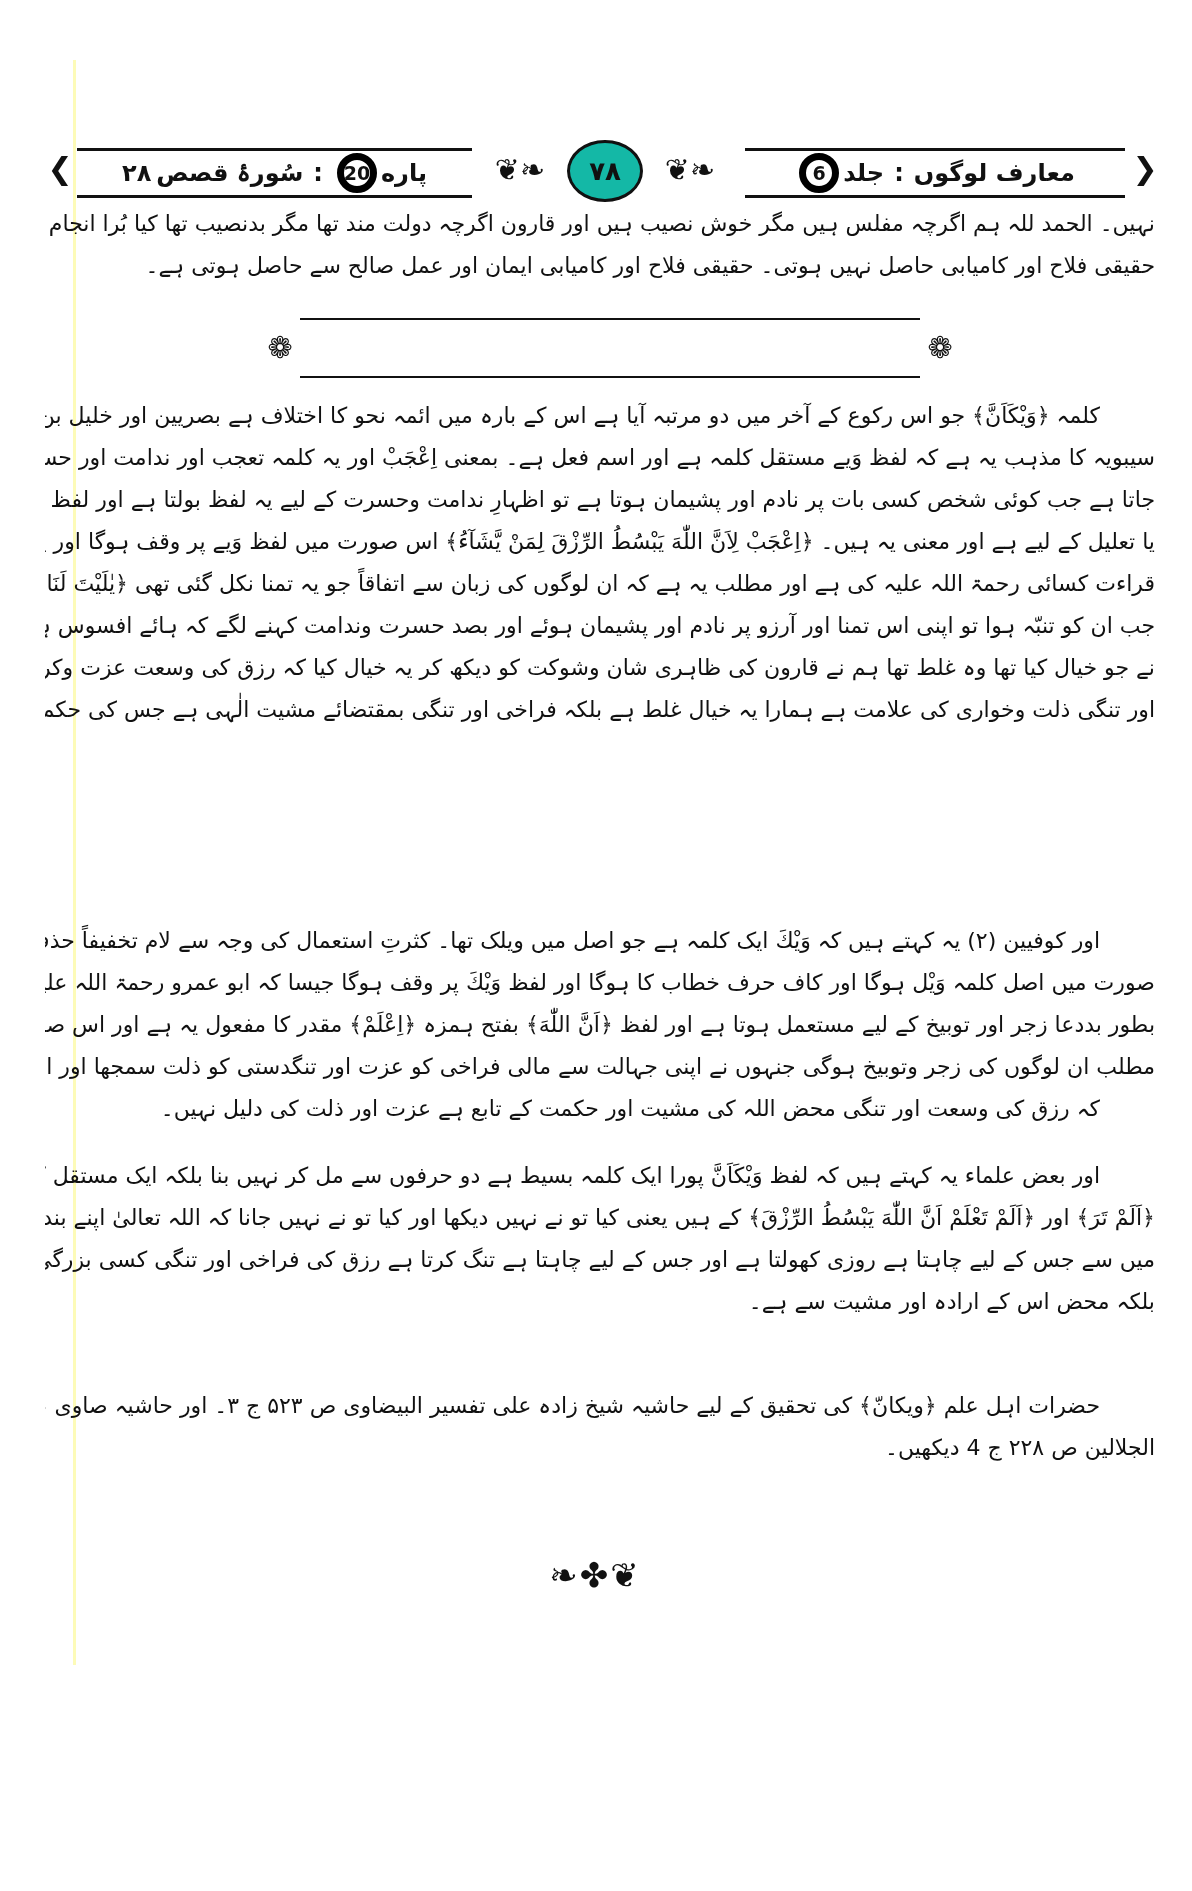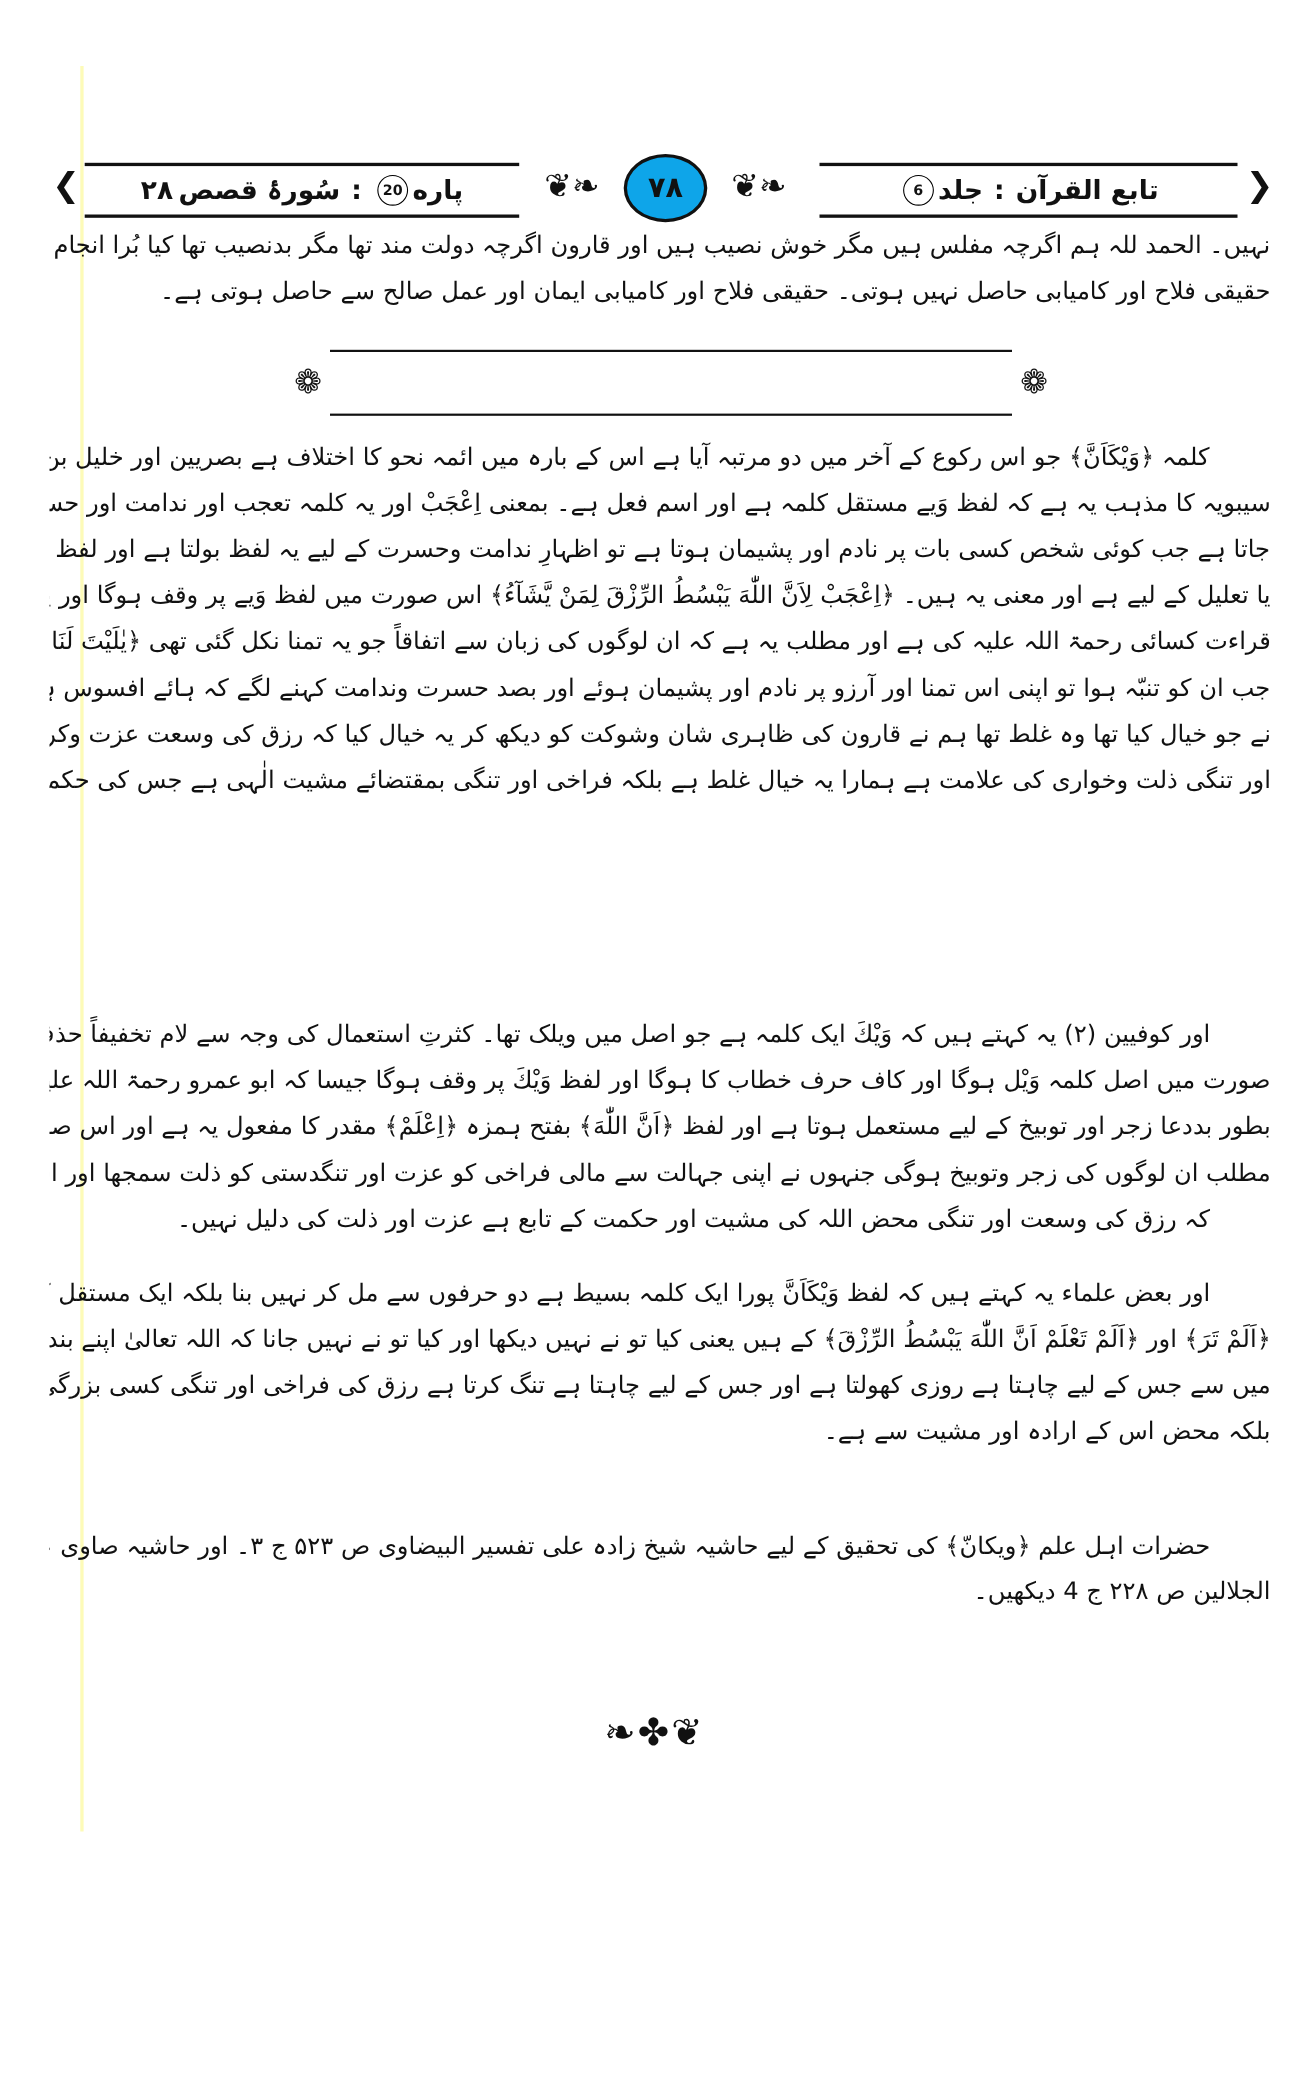--- a/index.html
+++ b/index.html
@@ -6,25 +6,25 @@
   body { width:1192px; height:1891px; position:relative; overflow:hidden;
          font-family:"DejaVu Sans", sans-serif; color:#111; }
   .yellow-line { position:absolute; left:73px; top:60px; width:3px; height:1605px; background:#fdfbb8; }
   
   .header { position:absolute; left:45px; top:140px; width:1115px; height:58px; }
   .hbox { position:absolute; top:8px; height:44px; border-top:3px solid #111; border-bottom:3px solid #111;
           display:flex; align-items:center; justify-content:center; direction:rtl; font-size:24px; font-weight:bold; }
   .hbox.left { left:32px; width:395px; }
   .hbox.right { left:700px; width:380px; }
   .hbox .sep { margin:0 10px; }
-  .num-circle { display:inline-flex; width:26px; height:26px; border:1px solid #000000; border-radius:50%;
-                align-items:center; justify-content:center; font-size:13px; margin:0 4px; }
+  .num-circle { display:inline-flex; width:26px; height:26px; border:7px solid #000000; border-radius:50%;
+                align-items:center; justify-content:center; font-size:19px; margin:0 4px; }
   .page-num { position:absolute; left:522px; top:0px; width:70px; height:56px; border:3px solid #111;
               border-radius:50%; display:flex; align-items:center; justify-content:center;
-              font-size:26px; font-weight:bold; background:#0ea5e9; }
+              font-size:26px; font-weight:bold; background:#14b8a6; }
   .orn { position:absolute; top:10px; height:40px; width:70px; color:#111; font-size:30px; line-height:40px; text-align:center; }
   .end-orn { position:absolute; top:6px; width:30px; height:46px; font-size:30px; line-height:46px; text-align:center; }
   
   .para { position:absolute; left:45px; width:1110px; direction:rtl; text-align:justify;
           font-size:22px; line-height:42px; font-family:"DejaVu Sans", sans-serif; }
   .line { display:block; text-align:justify; text-align-last:justify; white-space:nowrap; overflow:hidden; }
   .line.last { text-align-last:right; }
   
   .section-heading { position:absolute; left:260px; top:310px; width:700px; height:72px; }
   .sh-top { position:absolute; left:40px; right:40px; top:8px; border-top:2px solid #111; }
@@ -46,21 +46,21 @@
     <span>پاره</span>
     <span class="num-circle">20</span>
     <span class="sep">:</span>
     <span>سُورۂ قصص</span>
     <span style="margin-right:5px;">۲۸</span>
   </div>
   <div class="orn" style="left:440px;">❦❧</div>
   <div class="page-num">۷۸</div>
   <div class="orn" style="left:610px;">❦❧</div>
   <div class="hbox right">
-    <span>تابع القرآن</span>
+    <span>معارف لوگوں</span>
     <span class="sep">:</span>
     <span>جلد</span>
     <span class="num-circle">6</span>
   </div>
   <div class="end-orn" style="left:1085px;">❯</div>
 </div>
 
 <div class="para" style="top:203px;">
   <span class="line">نہیں۔ الحمد للہ ہم اگرچہ مفلس ہیں مگر خوش نصیب ہیں اور قارون اگرچہ دولت مند تھا مگر بدنصیب تھا کیا بُرا انجام ہوا مال وزر کی ترقی سے</span>
   <span class="line last">حقیقی فلاح اور کامیابی حاصل نہیں ہوتی۔ حقیقی فلاح اور کامیابی ایمان اور عمل صالح سے حاصل ہوتی ہے۔</span>

